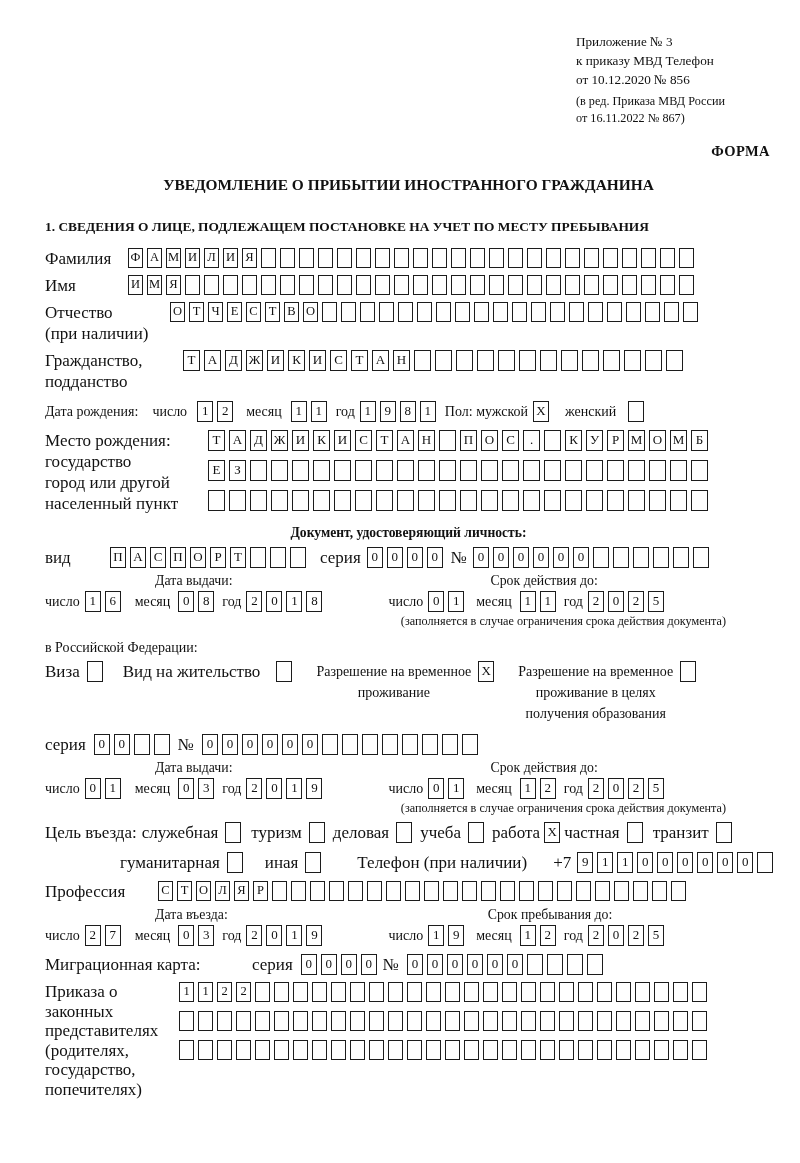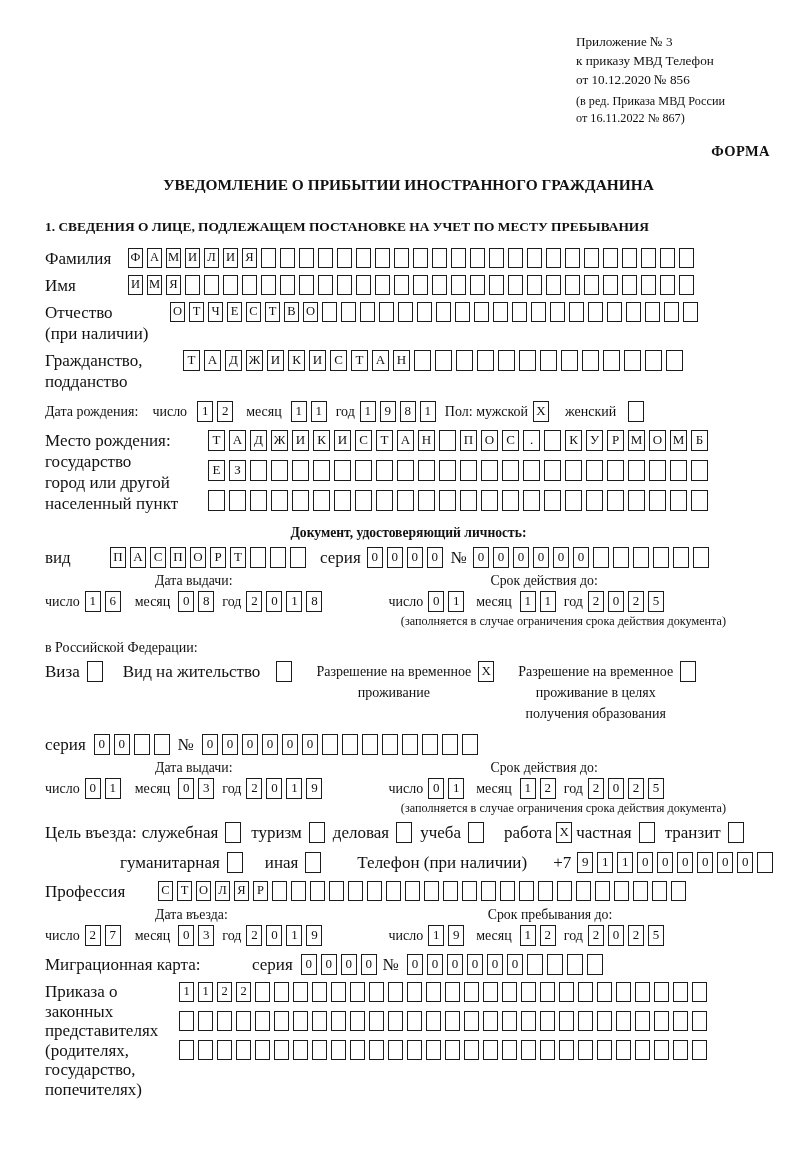--- a/index.html
+++ b/index.html
@@ -194,21 +194,21 @@
     <div class="frow md" style="margin-top:6px">
       <span class="flabel">Цель въезда:</span>
       <span class="flabel" style="margin-left:5px">служебная</span>
       <span class="strip chk"><span class="box"></span></span>
       <span class="flabel" style="margin-left:6px">туризм</span>
       <span class="strip chk"><span class="box"></span></span>
       <span class="flabel" style="margin-left:4px">деловая</span>
       <span class="strip chk"><span class="box"></span></span>
       <span class="flabel" style="margin-left:4px">учеба</span>
       <span class="strip chk"><span class="box"></span></span>
-      <span class="flabel" style="margin-left:16px">работа</span>
+      <span class="flabel" style="margin-left:4px">работа</span>
       <span class="strip chk" style="margin-left:4px"><span class="box">X</span></span>
       <span class="flabel">частная</span>
       <span class="strip chk"><span class="box"></span></span>
       <span class="flabel" style="margin-left:6px">транзит</span>
       <span class="strip chk"><span class="box"></span></span>
     </div>
 
     <div class="frow md" style="margin-top:9px">
       <span class="flabel" style="margin-left:75px">гуманитарная</span>
       <span class="strip chk"><span class="box"></span></span>

